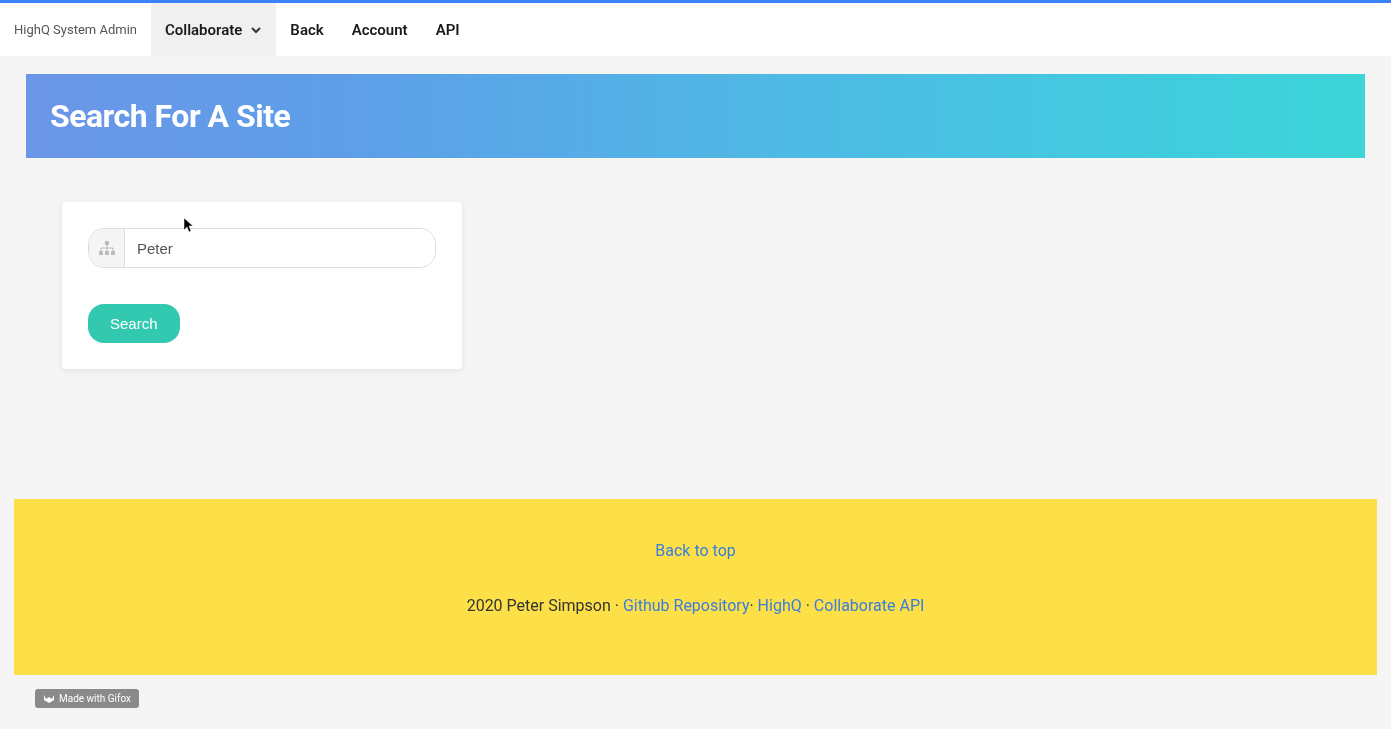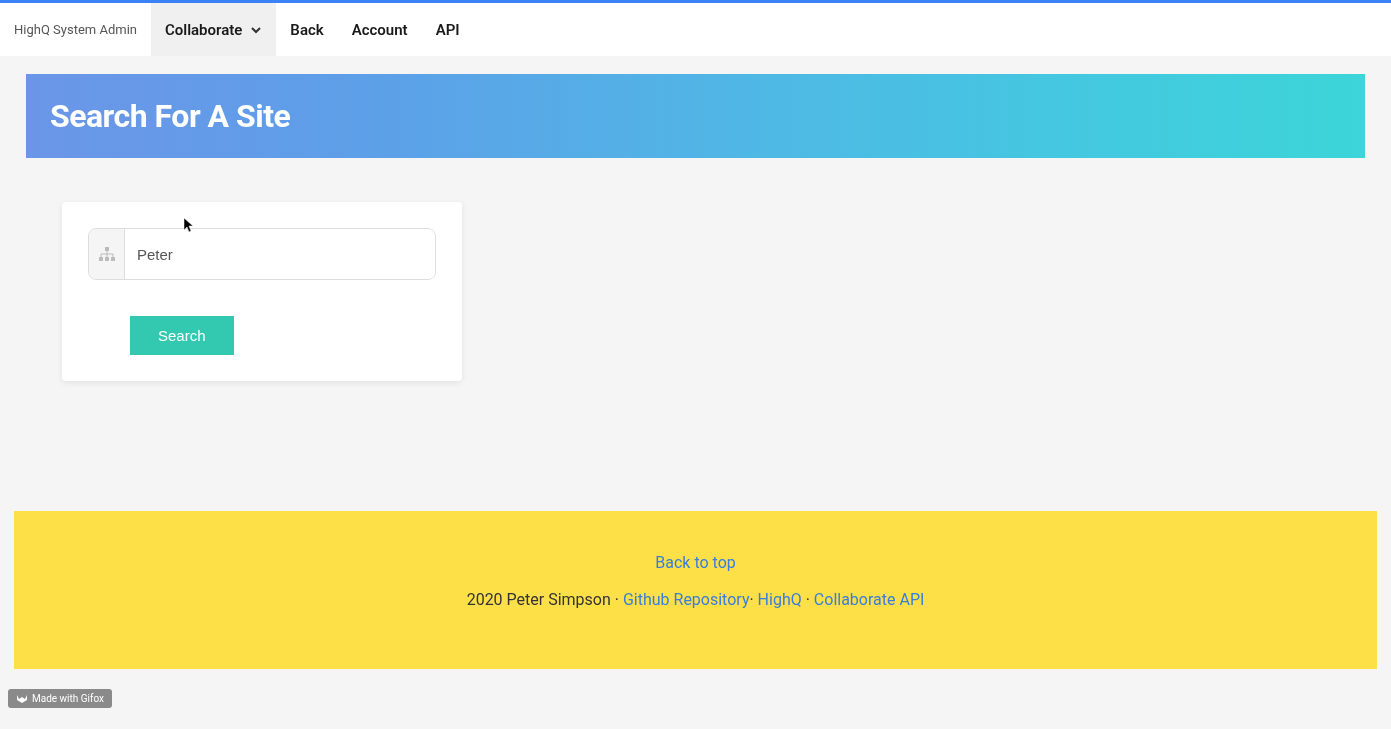--- a/index.html
+++ b/index.html
@@ -96,23 +96,23 @@
       box-shadow: 0 2px 6px rgba(0,0,0,0.08);
       padding: 26px 26px;
       margin-top: 44px;
       margin-left: 36px;
       width: 400px;
     }
     
     .input-group {
       display: flex;
       border: 1px solid #ddd;
-      border-radius: 8px;
+      border-radius: 16px;
       overflow: hidden;
-      height: 52px;
+      height: 40px;
     }
     
     .input-addon {
       background: #f5f5f5;
       border-right: 1px solid #ddd;
       width: 36px;
       display: flex;
       align-items: center;
       justify-content: center;
       color: #aaa;
@@ -124,57 +124,56 @@
       padding: 0 12px;
       font-size: 15px;
       color: #555;
       outline: none;
     }
     
     .search-btn {
       background: #33c9b0;
       color: #ffffff;
       border: none;
-      padding: 11px 28px;
+      padding: 11px 22px;
       font-size: 15px;
-      border-radius: 0;
+      border-radius: 16px;
       margin-top: 36px;
       cursor: pointer;
-      margin-left: 42px;
     }
     
     .footer {
       background: #fde047;
       margin: 130px 14px 0 14px;
       padding: 42px 0 60px 0;
       text-align: center;
     }
     
     .footer-link {
       color: #3b7ddd;
       font-size: 16px;
       text-decoration: none;
       cursor: pointer;
     }
     
     .footer-text {
       color: #333;
       font-size: 16px;
-      margin-top: 18px;
+      margin-top: 36px;
     }
     
     .footer-text a {
       color: #3b7ddd;
       text-decoration: none;
     }
     
     .watermark {
       position: absolute;
       bottom: 21px;
-      left: 8px;
+      left: 35px;
       background: #8a8a8a;
       color: #fff;
       padding: 4px 8px;
       border-radius: 3px;
       font-size: 10px;
       display: flex;
       align-items: center;
       gap: 4px;
     }
     

